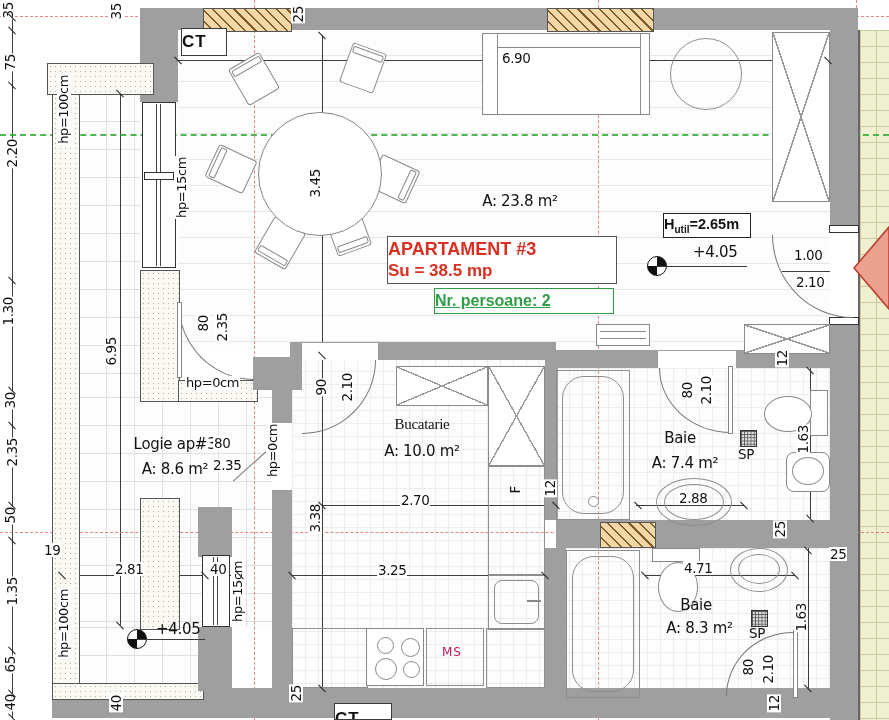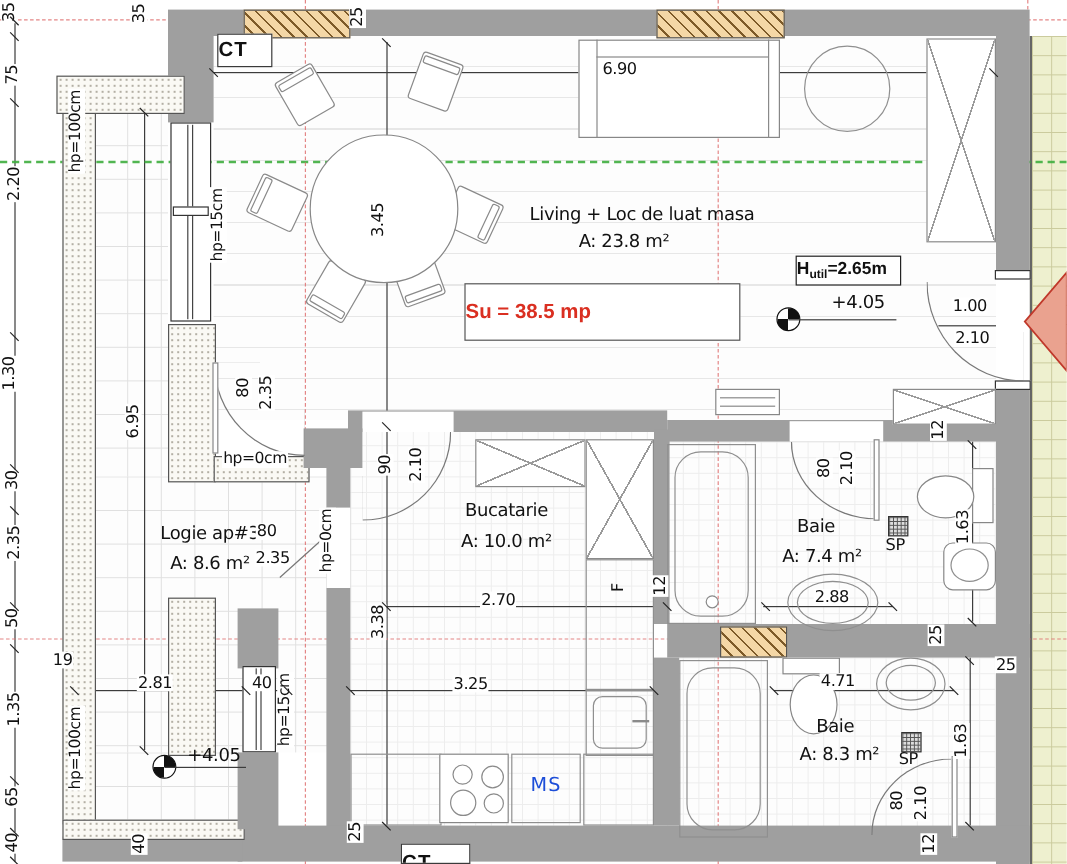--- a/index.html
+++ b/index.html
@@ -42,21 +42,21 @@
   .chair::after{content:"";position:absolute;left:1px;right:1px;top:2px;height:5px;border:1px solid #8a8a8a;border-radius:2px;}
   .line{position:absolute;background:#8a8a8a;}
   .burner{position:absolute;border:1px solid #8a8a8a;border-radius:50%;background:#fff;}
   .drain{position:absolute;width:17px;height:17px;border:1px solid #333;background:
      linear-gradient(to right,#555 1px,transparent 1px),linear-gradient(to bottom,#555 1px,transparent 1px);background-size:3.2px 3.2px;background-color:#ddd;box-sizing:border-box;}
   
   .lbl{position:absolute;font-size:13.5px;letter-spacing:-0.4px;line-height:1.05;color:#111;background:#fff;
        padding:0 1px;white-space:nowrap;}
   .rot{transform:rotate(-90deg) translateX(-100%);transform-origin:0 0;}
   .hp{font-size:13px;}
-  .grayt{color:#1d4ed8;background:transparent;font-size:16px;letter-spacing:1px;}
+  .grayt{color:#be185d;background:transparent;font-size:12px;letter-spacing:1px;}
   .room-name{position:absolute;font-size:15px;letter-spacing:-0.3px;color:#111;white-space:nowrap;text-align:center;}
   .room-area{position:absolute;font-size:15px;letter-spacing:-0.3px;color:#111;white-space:nowrap;text-align:center;}
   
   .box{position:absolute;background:#fff;border:1.6px solid #3a3a3a;box-sizing:border-box;
        display:flex;align-items:flex-start;justify-content:center;flex-direction:column;}
   .ct-txt{font-weight:bold;font-size:17px;font-family:"Liberation Sans",sans-serif;letter-spacing:1px;}
   .title1{color:#da2f21;font-weight:bold;font-size:18px;font-family:"Liberation Sans",sans-serif;line-height:1.2;}
   .title2{color:#da2f21;font-weight:bold;font-size:17px;font-family:"Liberation Sans",sans-serif;line-height:1.15;}
   .persons{color:#2f9e44;font-weight:bold;font-size:16px;font-family:"Liberation Sans",sans-serif;text-decoration:underline;}
   .hutil{font-weight:bold;font-size:14.5px;font-family:"Liberation Sans",sans-serif;}
@@ -202,44 +202,47 @@
   <div class="furnT round" style="left:738px;top:554px;width:42px;height:30px;"></div>
   <div class="drain" style="left:751px;top:610px;"></div>
 
   <div class="lvl-sym" style="left:647px;top:256px;"></div>
   <div class="dimh" style="left:657px;top:266px;width:90px;"></div>
   <div class="lvl-txt" style="left:693px;top:243px;">+4.05</div>
   <div class="lvl-sym" style="left:127px;top:629px;"></div>
   <div class="dimh" style="left:137px;top:639px;width:68px;"></div>
   <div class="lvl-txt" style="left:156px;top:620px;">+4.05</div>
 
-  <div class="room-name" style="left:420px;top:169px;width:230px;">Living + Loc de luat masa</div>
   <div class="room-area" style="left:455px;top:192px;width:130px;">A: 23.8 m²</div>
-  <div class="room-name" style="left:362px;top:416px;width:120px;">Bucatarie</div>
+  <div class="room-name" style="left:362px;top:416px;width:120px;font-family:Liberation Serif, serif;">Bucatarie</div>
   <div class="room-area" style="left:358px;top:442px;width:128px;">A: 10.0 m²</div>
   <div class="room-name" style="left:650px;top:429px;width:60px;">Baie</div>
   <div class="room-area" style="left:640px;top:454px;width:90px;">A: 7.4 m²</div>
   <div class="room-name" style="left:666px;top:596px;width:60px;">Baie</div>
   <div class="room-area" style="left:652px;top:619px;width:95px;">A: 8.3 m²</div>
   <div class="room-name" style="left:120px;top:435px;width:110px;">Logie ap#3</div>
   <div class="room-area" style="left:125px;top:460px;width:100px;">A: 8.6 m²</div>
 
   <span class="lbl rot" style="left:508px;top:485px;background:transparent;">F</span>
   <span class="lbl grayt" style="left:441px;top:646px;">MS</span>
   <span class="lbl" style="left:737px;top:447px;background:transparent;">SP</span>
   <span class="lbl" style="left:748px;top:626px;background:transparent;">SP</span>
 
   <div class="box" style="left:181px;top:28px;width:46px;height:28px;">
     <span class="ct-txt">CT</span>
   </div>
   <div class="box" style="left:334px;top:703px;width:58px;height:17px;overflow:hidden;">
     <span class="ct-txt" style="position:relative;top:7px;">CT</span>
   </div>
   <div class="box" style="left:387px;top:236px;width:230px;height:48px;border-color:#555;">
+    <span class="title1">APARTAMENT #3</span>
     <span class="title2">Su = 38.5 mp</span>
+  </div>
+  <div class="box" style="left:434px;top:288px;width:180px;height:26px;border-color:#2f9e44;">
+    <span class="persons">Nr. persoane: 2</span>
   </div>
   <div class="box" style="left:663px;top:213px;width:88px;height:25px;border-color:#222;">
     <span class="hutil"><span>H</span><sub>util</sub><span>=2.65m</span></span>
   </div>
 
   <svg style="position:absolute;left:852px;top:223px;" width="37" height="90" viewBox="0 0 37 90">
     <polygon points="2,45 37,4 37,86" fill="#eaa28f" stroke="#c0392b" stroke-width="1.5"></polygon>
   </svg>
 
 <span class="lbl" style="left: 475px; top: 51px; margin-left: 26px;">6.90</span>

